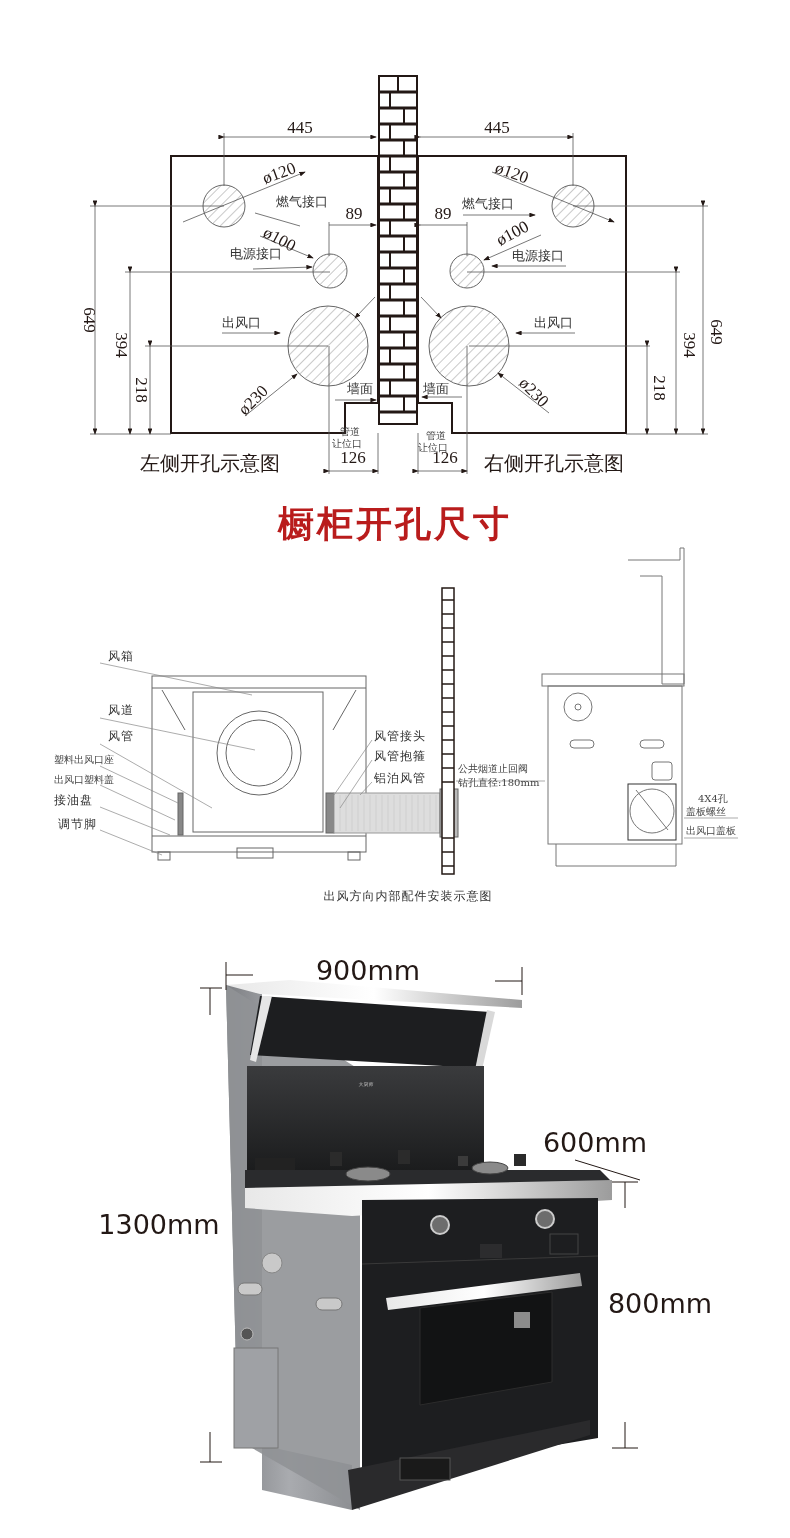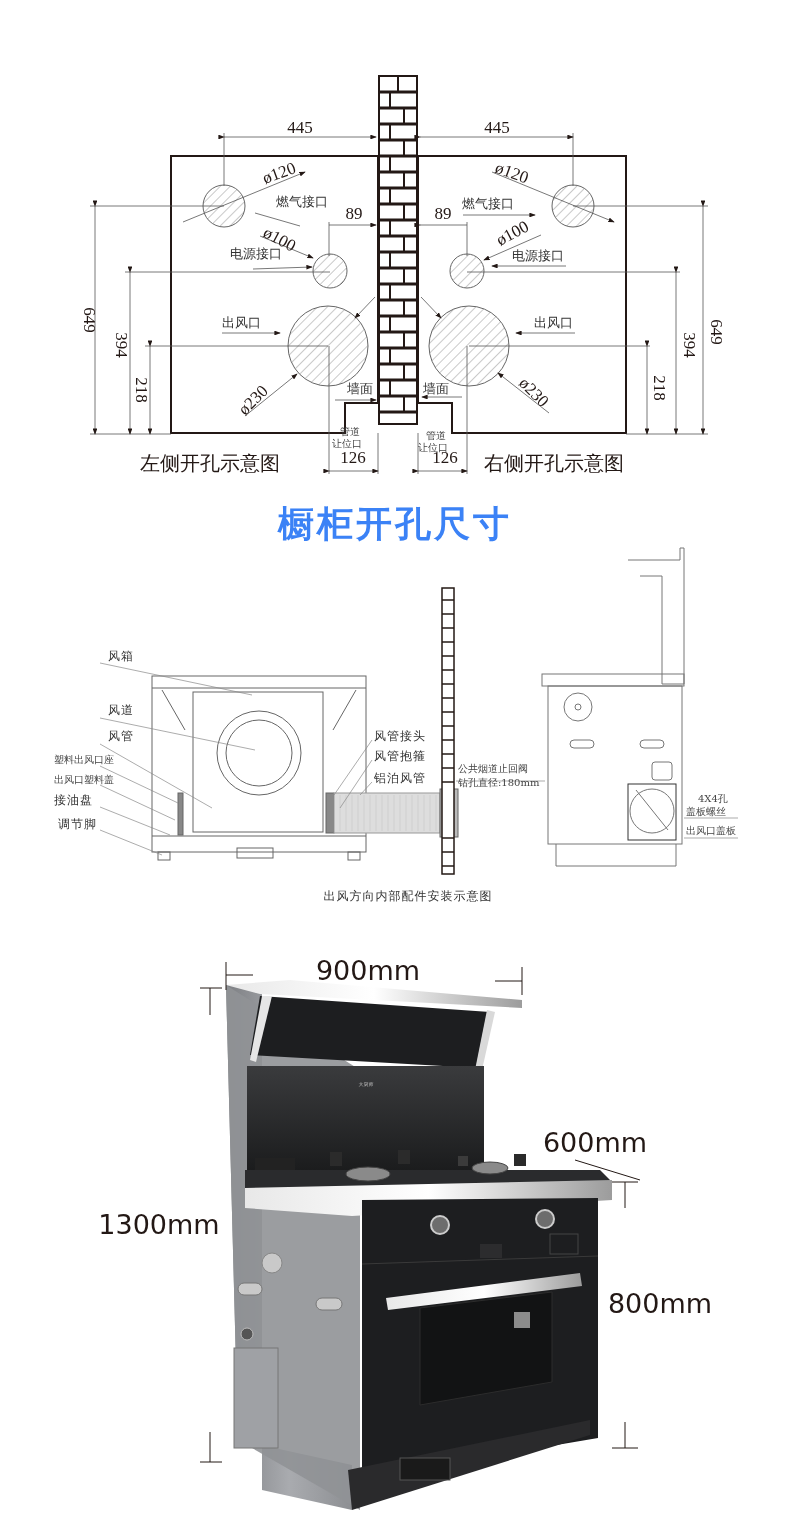--- a/index.html
+++ b/index.html
@@ -2,21 +2,21 @@
 <html><head>
 <meta charset="utf-8">
 <style>
   html,body{margin:0;padding:0;background:#fff;}
   body{width:790px;height:1538px;position:relative;overflow:hidden;font-family:"DejaVu Serif","Liberation Serif",serif;color:#231815;}
   svg{position:absolute;left:0;top:0;}
   .dim{font-family:"Liberation Serif","DejaVu Serif",serif;font-size:17px;fill:#231815;}
   .lbl{font-family:"DejaVu Serif",serif;font-size:13px;fill:#333;}
   .sm{font-family:"DejaVu Serif",serif;font-size:10px;fill:#444;}
   .cap{font-family:"DejaVu Serif",serif;font-size:20px;fill:#231815;}
-  .title{position:absolute;left:0;width:790px;top:500px;text-align:center;font-family:"DejaVu Sans",sans-serif;font-weight:bold;font-size:36px;letter-spacing:3px;color:#3b82f6;}
+  .title{position:absolute;left:0;width:790px;top:500px;text-align:center;font-family:"DejaVu Sans",sans-serif;font-weight:bold;font-size:36px;letter-spacing:3px;color:#b91c1c;}
   .mm{font-family:"DejaVu Sans","Liberation Sans",sans-serif;font-size:27px;fill:#231815;}
   .sub{font-family:"DejaVu Serif",serif;font-size:12px;fill:#333;letter-spacing:1px;}
 </style>
 </head>
 <body>
 
 <svg width="790" height="490" viewBox="0 0 790 490">
   <defs>
     <pattern id="hatch" width="7" height="7" patternUnits="userSpaceOnUse" patternTransform="rotate(45)">
       <line x1="0" y1="0" x2="0" y2="7" stroke="#777" stroke-width="0.8"></line>

